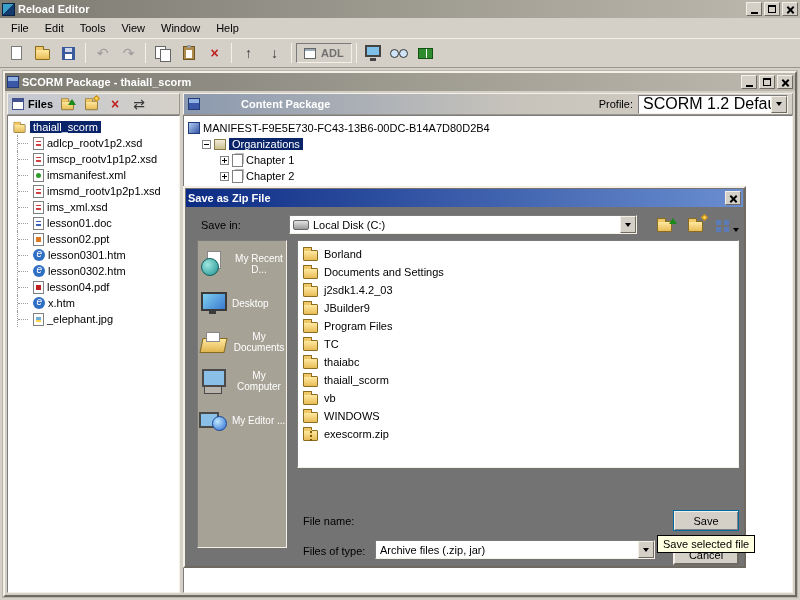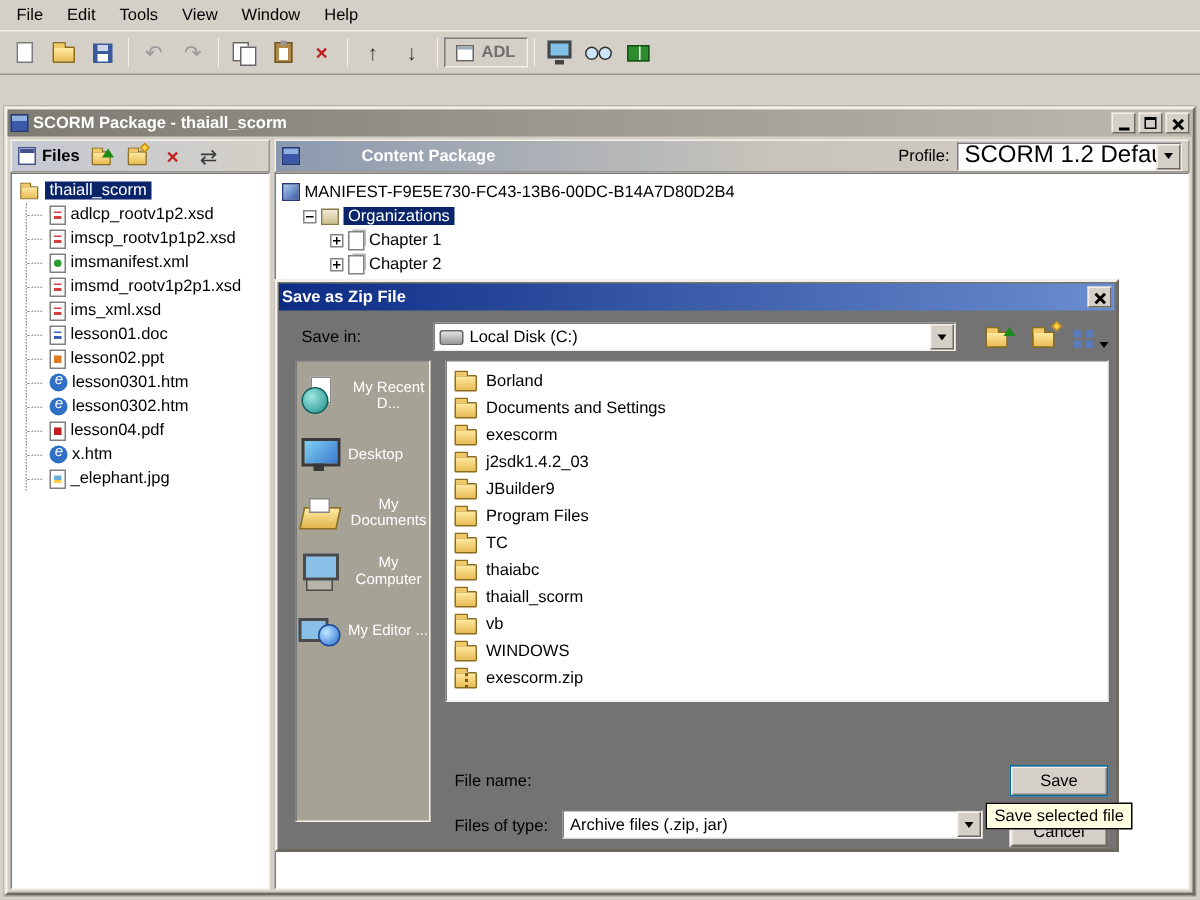--- a/index.html
+++ b/index.html
@@ -145,20 +145,35 @@
   .save-btn { left:488px; top:322px; }
   .cancel-btn { left:488px; top:356px; }
 
   .tooltip { position:absolute; left:657px; top:535px; background:#ffffe1; border:1px solid #000; padding:2px 5px; z-index:30; white-space:nowrap; }
 </style>
 </head>
 <body>
 
 <div class="app">
 
+  <div class="titlebar main">
+    <span class="app-icon"></span>
+    <span class="ttext">Reload Editor</span>
+    <span class="win-controls">
+      <span class="winbtn">
+          <span class="g-min"></span>
+        </span>
+      <span class="winbtn">
+          <span class="g-max"></span>
+        </span>
+      <span class="winbtn">
+          <span class="g-close"></span>
+        </span>
+    </span>
+  </div>
 
   <div class="menubar">
     <span class="menu-item">File</span>
     <span class="menu-item">Edit</span>
     <span class="menu-item">Tools</span>
     <span class="menu-item">View</span>
     <span class="menu-item">Window</span>
     <span class="menu-item">Help</span>
   </div>
 
@@ -422,24 +437,20 @@
       <div class="fitem">
           <span class="i-folder"></span>
           <span>Borland</span>
         </div>
       <div class="fitem">
           <span class="i-folder"></span>
           <span>Documents and Settings</span>
         </div>
       <div class="fitem">
           <span class="i-folder"></span>
-          <span>exescorm</span>
-        </div>
-      <div class="fitem">
-          <span class="i-folder"></span>
           <span>j2sdk1.4.2_03</span>
         </div>
       <div class="fitem">
           <span class="i-folder"></span>
           <span>JBuilder9</span>
         </div>
       <div class="fitem">
           <span class="i-folder"></span>
           <span>Program Files</span>
         </div>

